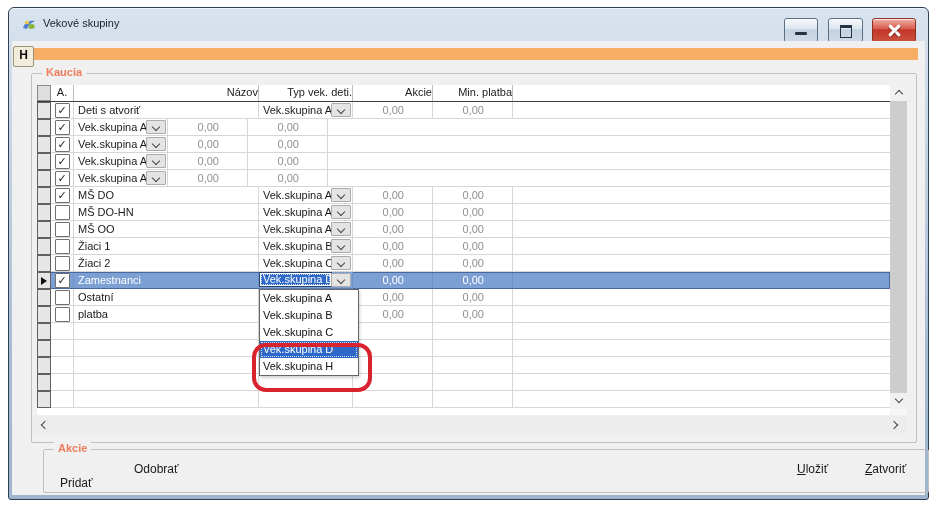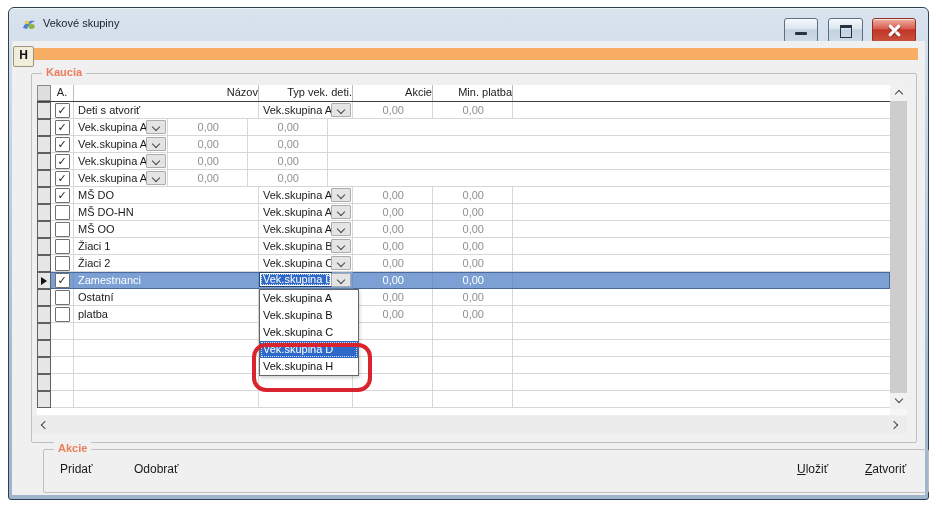--- a/index.html
+++ b/index.html
@@ -96,21 +96,21 @@
   .vsb{position:absolute;left:881px;top:77px;width:17px;height:330px;background:#f6f6f6;}
   .vsb .sbtn{position:absolute;left:0;width:17px;height:16px;background:#f1f1f1;text-align:center;line-height:16px;}
   .vsb .sbtn.up{top:0;} .vsb .sbtn.down{top:308px;}
   .vthumb{position:absolute;left:0;top:16px;width:17px;height:292px;background:#cdcdcd;}
   .hsb{position:absolute;left:23px;top:408px;width:875px;height:17px;background:#ececec;}
   .hsb .sbtn{position:absolute;top:0;width:16px;height:17px;text-align:center;line-height:17px;}
   .hsb .sbtn.left{left:4px;} .hsb .sbtn.right{right:4px;}
 
   
   .linkbtn{position:absolute;top:12px;font-size:12px;color:#1a1a1a;white-space:nowrap;cursor:default;}
-  .a-pridat{left:16px;} .a-odobrat{left:90px;} .a-ulozit{left:753px;} .a-zatvorit{left:821px;}
+  .a-pridat{left:16px;margin-top:14px;} .a-odobrat{left:90px;} .a-ulozit{left:753px;} .a-zatvorit{left:821px;}
 </style>
 </head>
 <body>
 
 <div class="stage">
   <div class="win">
 
     <div class="titlebar">
       <svg class="appicon" viewBox="0 0 16 16">
         <path d="M2 11 C4 5, 9 3, 14 4 C10 6, 7 8, 6 12 Z" fill="#4a7fd4"></path>

